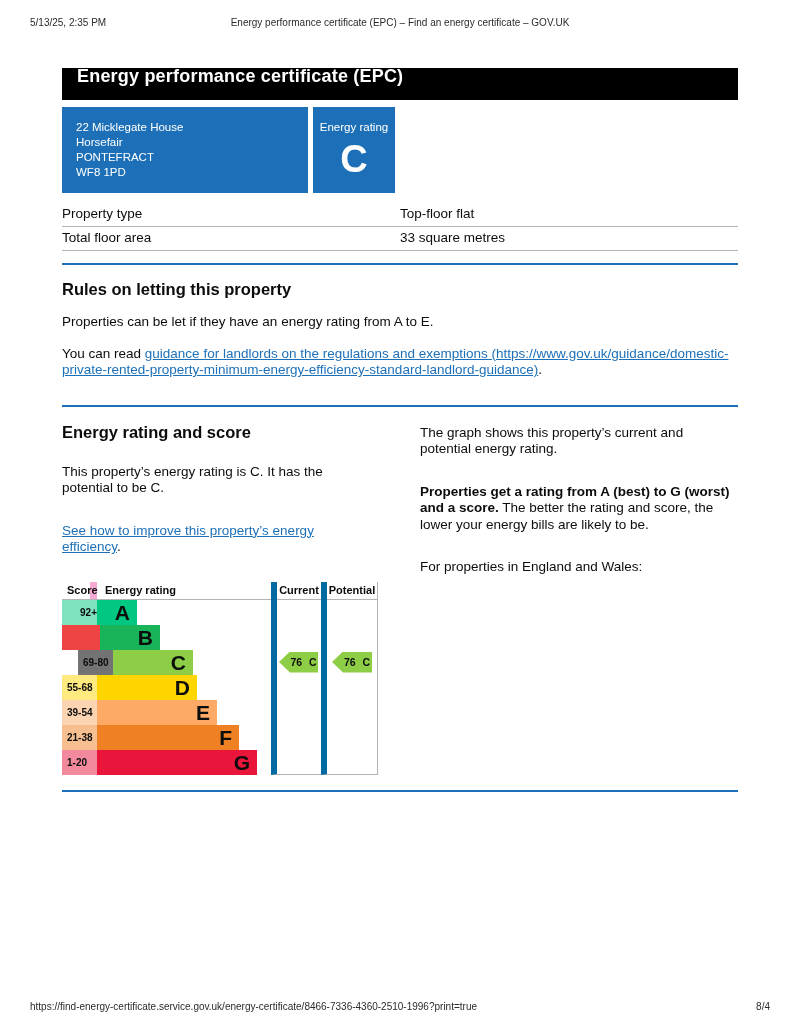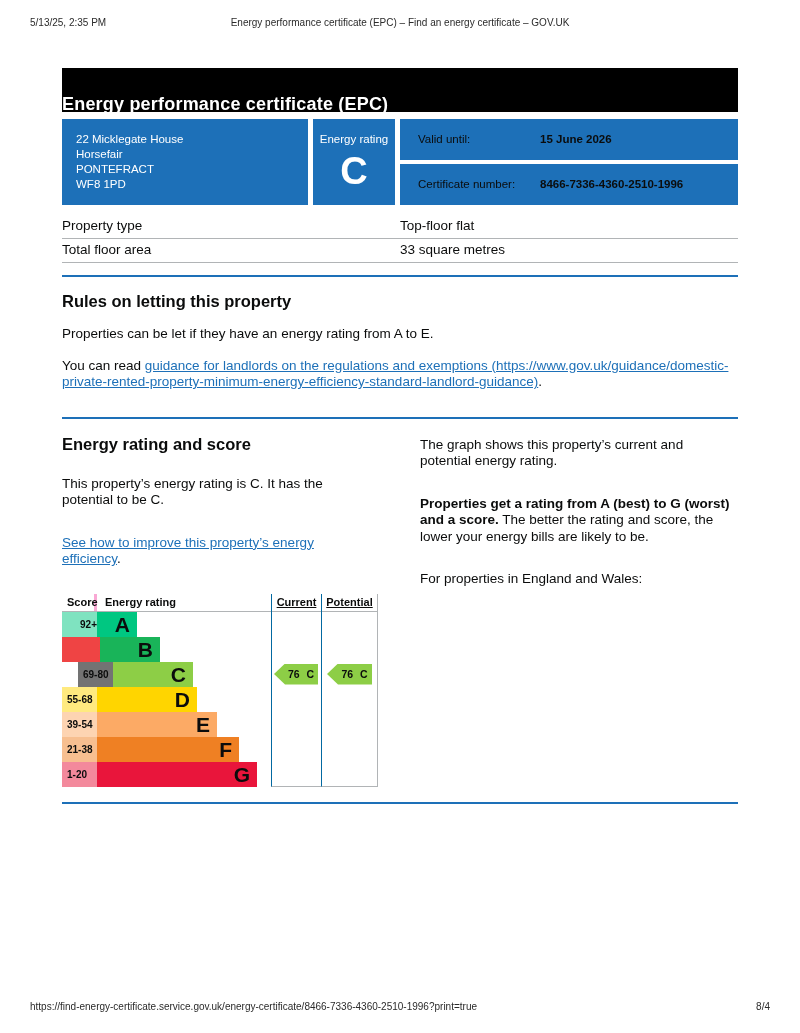--- a/index.html
+++ b/index.html
@@ -11,22 +11,22 @@
   .print-hf { position:absolute; left:0; right:0; font-size:10px; color:#2b2b2b; }
   .print-header { top:15px; }
   .print-header .ph-left { position:absolute; left:30px; top:0; }
   .print-header .ph-center { display:block; text-align:center; }
   .print-footer { bottom:18px; }
   .print-footer .pf-left { position:absolute; left:30px; bottom:0; }
   .print-footer .pf-right { position:absolute; right:30px; bottom:0; }
 
   .page { position:absolute; left:62px; top:68px; width:676px; }
 
-  .banner { background:#000; color:#fff; height:44px; display:flex; align-items:flex-end;
-            font-size:18px; font-weight:bold; letter-spacing:.2px; }
+  .banner { background:#000; color:#fff; height:32px; display:flex; align-items:flex-start;
+            padding-left:15px; font-size:18px; font-weight:bold; letter-spacing:.2px; }
 
   .summary { display:flex; gap:5px; margin-top:7px; height:86px; }
   .panel { background:#1d70b8; color:#fff; }
   .panel-address { width:246px; padding:13px 14px; font-size:11.5px; line-height:15px; }
   .panel-rating { width:82px; display:flex; flex-direction:column; align-items:center; padding-top:12px; }
   .panel-rating .rating-label { font-size:11.5px; }
   .panel-rating .rating-letter { font-size:38px; font-weight:bold; line-height:42px; margin-top:2px; }
   .panel-right { flex:1; display:flex; flex-direction:column; gap:4px; background:transparent; }
   .panel-right .prow { background:#1d70b8; flex:1; display:flex; align-items:center; padding:0 18px; font-size:11.5px; }
   .panel-right .prow .plabel { width:122px; }
@@ -50,26 +50,26 @@
   .col-right { width:312px; }
   .col-right .para:first-child { margin-top:2px; }
   .col-right .p-gap { margin-top:26px; }
   .col-right .avg { margin-top:16px; }
   .col-right .avg-line { margin:0; }
 
   
   .chart { display:flex; margin-top:26px; width:316px; font-weight:bold; }
   .bands-area { width:209px; }
   .chart-head { height:18px; font-size:11px; line-height:16px; border-bottom:1px solid #b1b4b6; display:flex; }
-  .bands-area .chart-head .h-score { width:35px; padding-left:5px; border-right:3px solid #f9a8d4; }
+  .bands-area .chart-head .h-score { width:35px; padding-left:5px; border-right:7px solid #f9a8d4; }
   .bands-area .chart-head .h-rating { padding-left:8px; }
   .band-row { display:flex; height:25px; }
   .score-cell { width:35px; font-size:10px; line-height:25px; padding-left:5px; }
   .band-bar { font-size:21px; line-height:25px; text-align:right; padding-right:7px; color:#0b0c0c; }
-  .val-col { position:relative; border-left:1px solid #0369a1; border-bottom:1px solid #b1b4b6;text-decoration:underline; }
+  .val-col { position:relative; border-left:6px solid #0369a1; border-bottom:1px solid #b1b4b6; }
   .col-current { width:50px; }
   .col-potential { width:57px; border-right:1px solid #b1b4b6; }
   .val-col .chart-head { justify-content:center; border-bottom:1px solid #b1b4b6; }
   .arrow { position:absolute; height:21px; display:flex; align-items:center; justify-content:center;
            font-size:10.5px; padding-left:10px; word-spacing:4px;
            clip-path:polygon(0 50%, 11px 0, 100% 0, 100% 100%, 11px 100%); }
 </style>
 </head>
 <body>
 
@@ -87,30 +87,20 @@
   <div class="summary">
     <div class="panel panel-address">
       <div>22 Micklegate House</div>
       <div>Horsefair</div>
       <div>PONTEFRACT</div>
       <div>WF8 1PD</div>
     </div>
     <div class="panel panel-rating">
       <div class="rating-label">Energy rating</div>
       <div class="rating-letter">C</div>
-    </div>
-    <div class="panel-right">
-      <div class="prow">
-        <span class="plabel">Valid until:</span>
-        <span class="pvalue">15 June 2026</span>
-      </div>
-      <div class="prow">
-        <span class="plabel">Certificate number:</span>
-        <span class="pvalue">8466-7336-4360-2510-1996</span>
-      </div>
     </div>
   </div>
 
   <div class="prop-table">
     <div class="prop-row">
       <span class="plabel">Property type</span>
       <span>Top-floor flat</span>
     </div>
     <div class="prop-row">
       <span class="plabel">Total floor area</span>

